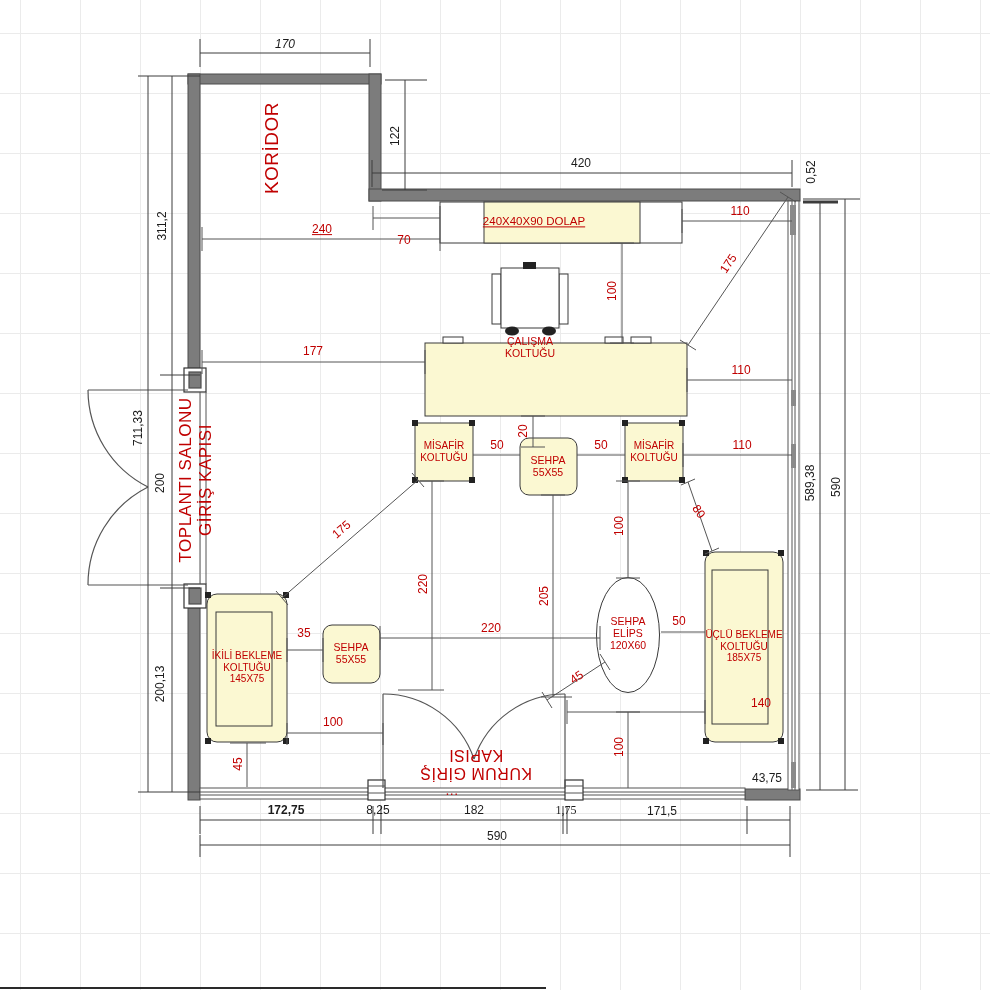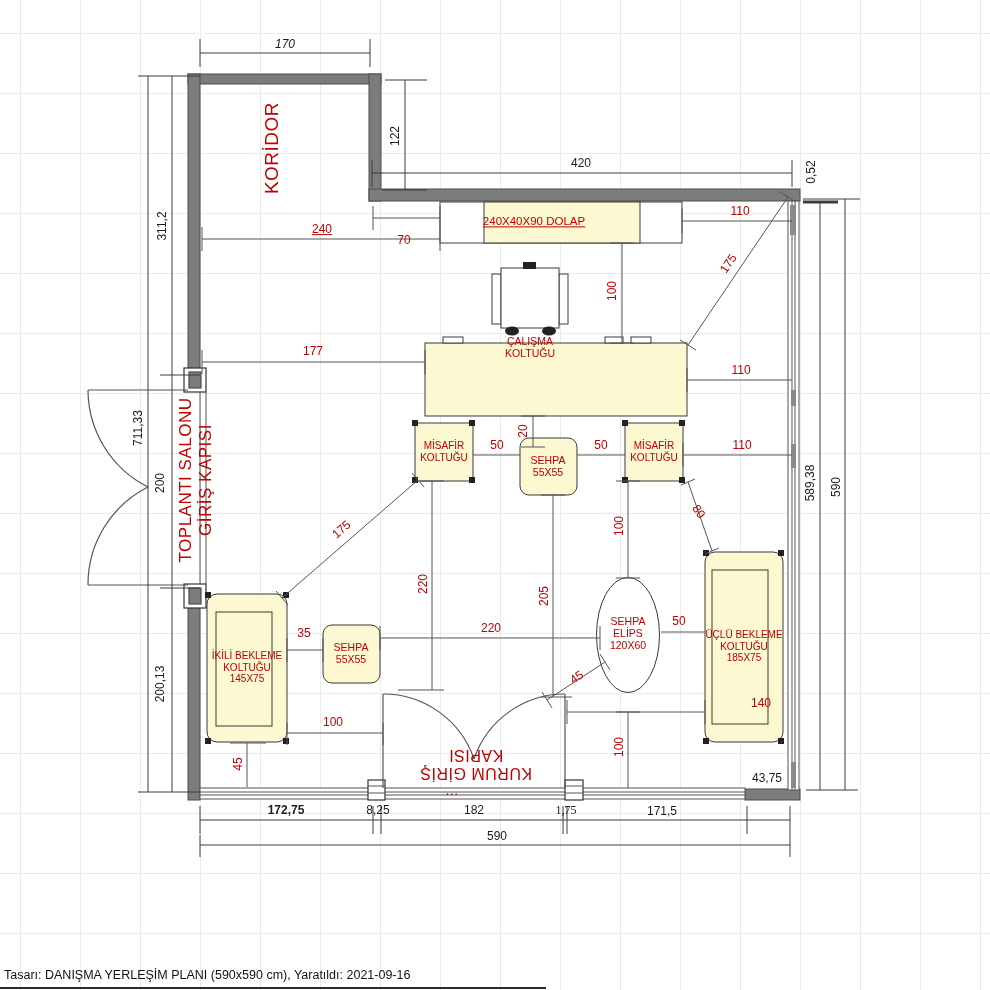--- a/index.html
+++ b/index.html
@@ -281,15 +281,14 @@
   <div class="lbl rdim rot" style="left:620px;top:526px;">100</div>
   <div class="lbl rdim" style="left:698px;top:512px;transform:translate(-50%,-50%) rotate(55deg);">80</div>
   <div class="lbl rdim" style="left:679px;top:622px;">50</div>
   <div class="lbl rdim" style="left:304px;top:634px;">35</div>
   <div class="lbl rdim" style="left:333px;top:723px;">100</div>
   <div class="lbl rdim" style="left:736px;top:704px;margin-left:25px;">140</div>
   <div class="lbl rdim rot" style="left:620px;top:747px;">100</div>
   <div class="lbl rdim" style="left:577px;top:678px;transform:translate(-50%,-50%) rotate(-34deg);">45</div>
   <div class="lbl rdim rot" style="left:239px;top:764px;">45</div>
 
-  <div id="status-text" class="lbl">Tasarı: DANIŞMA YERLEŞİM PLANI (590x590 cm), Yaratıldı: 2021-09-16</div>
   <div id="status-underline"></div>
 </div>
 
 </body></html>

